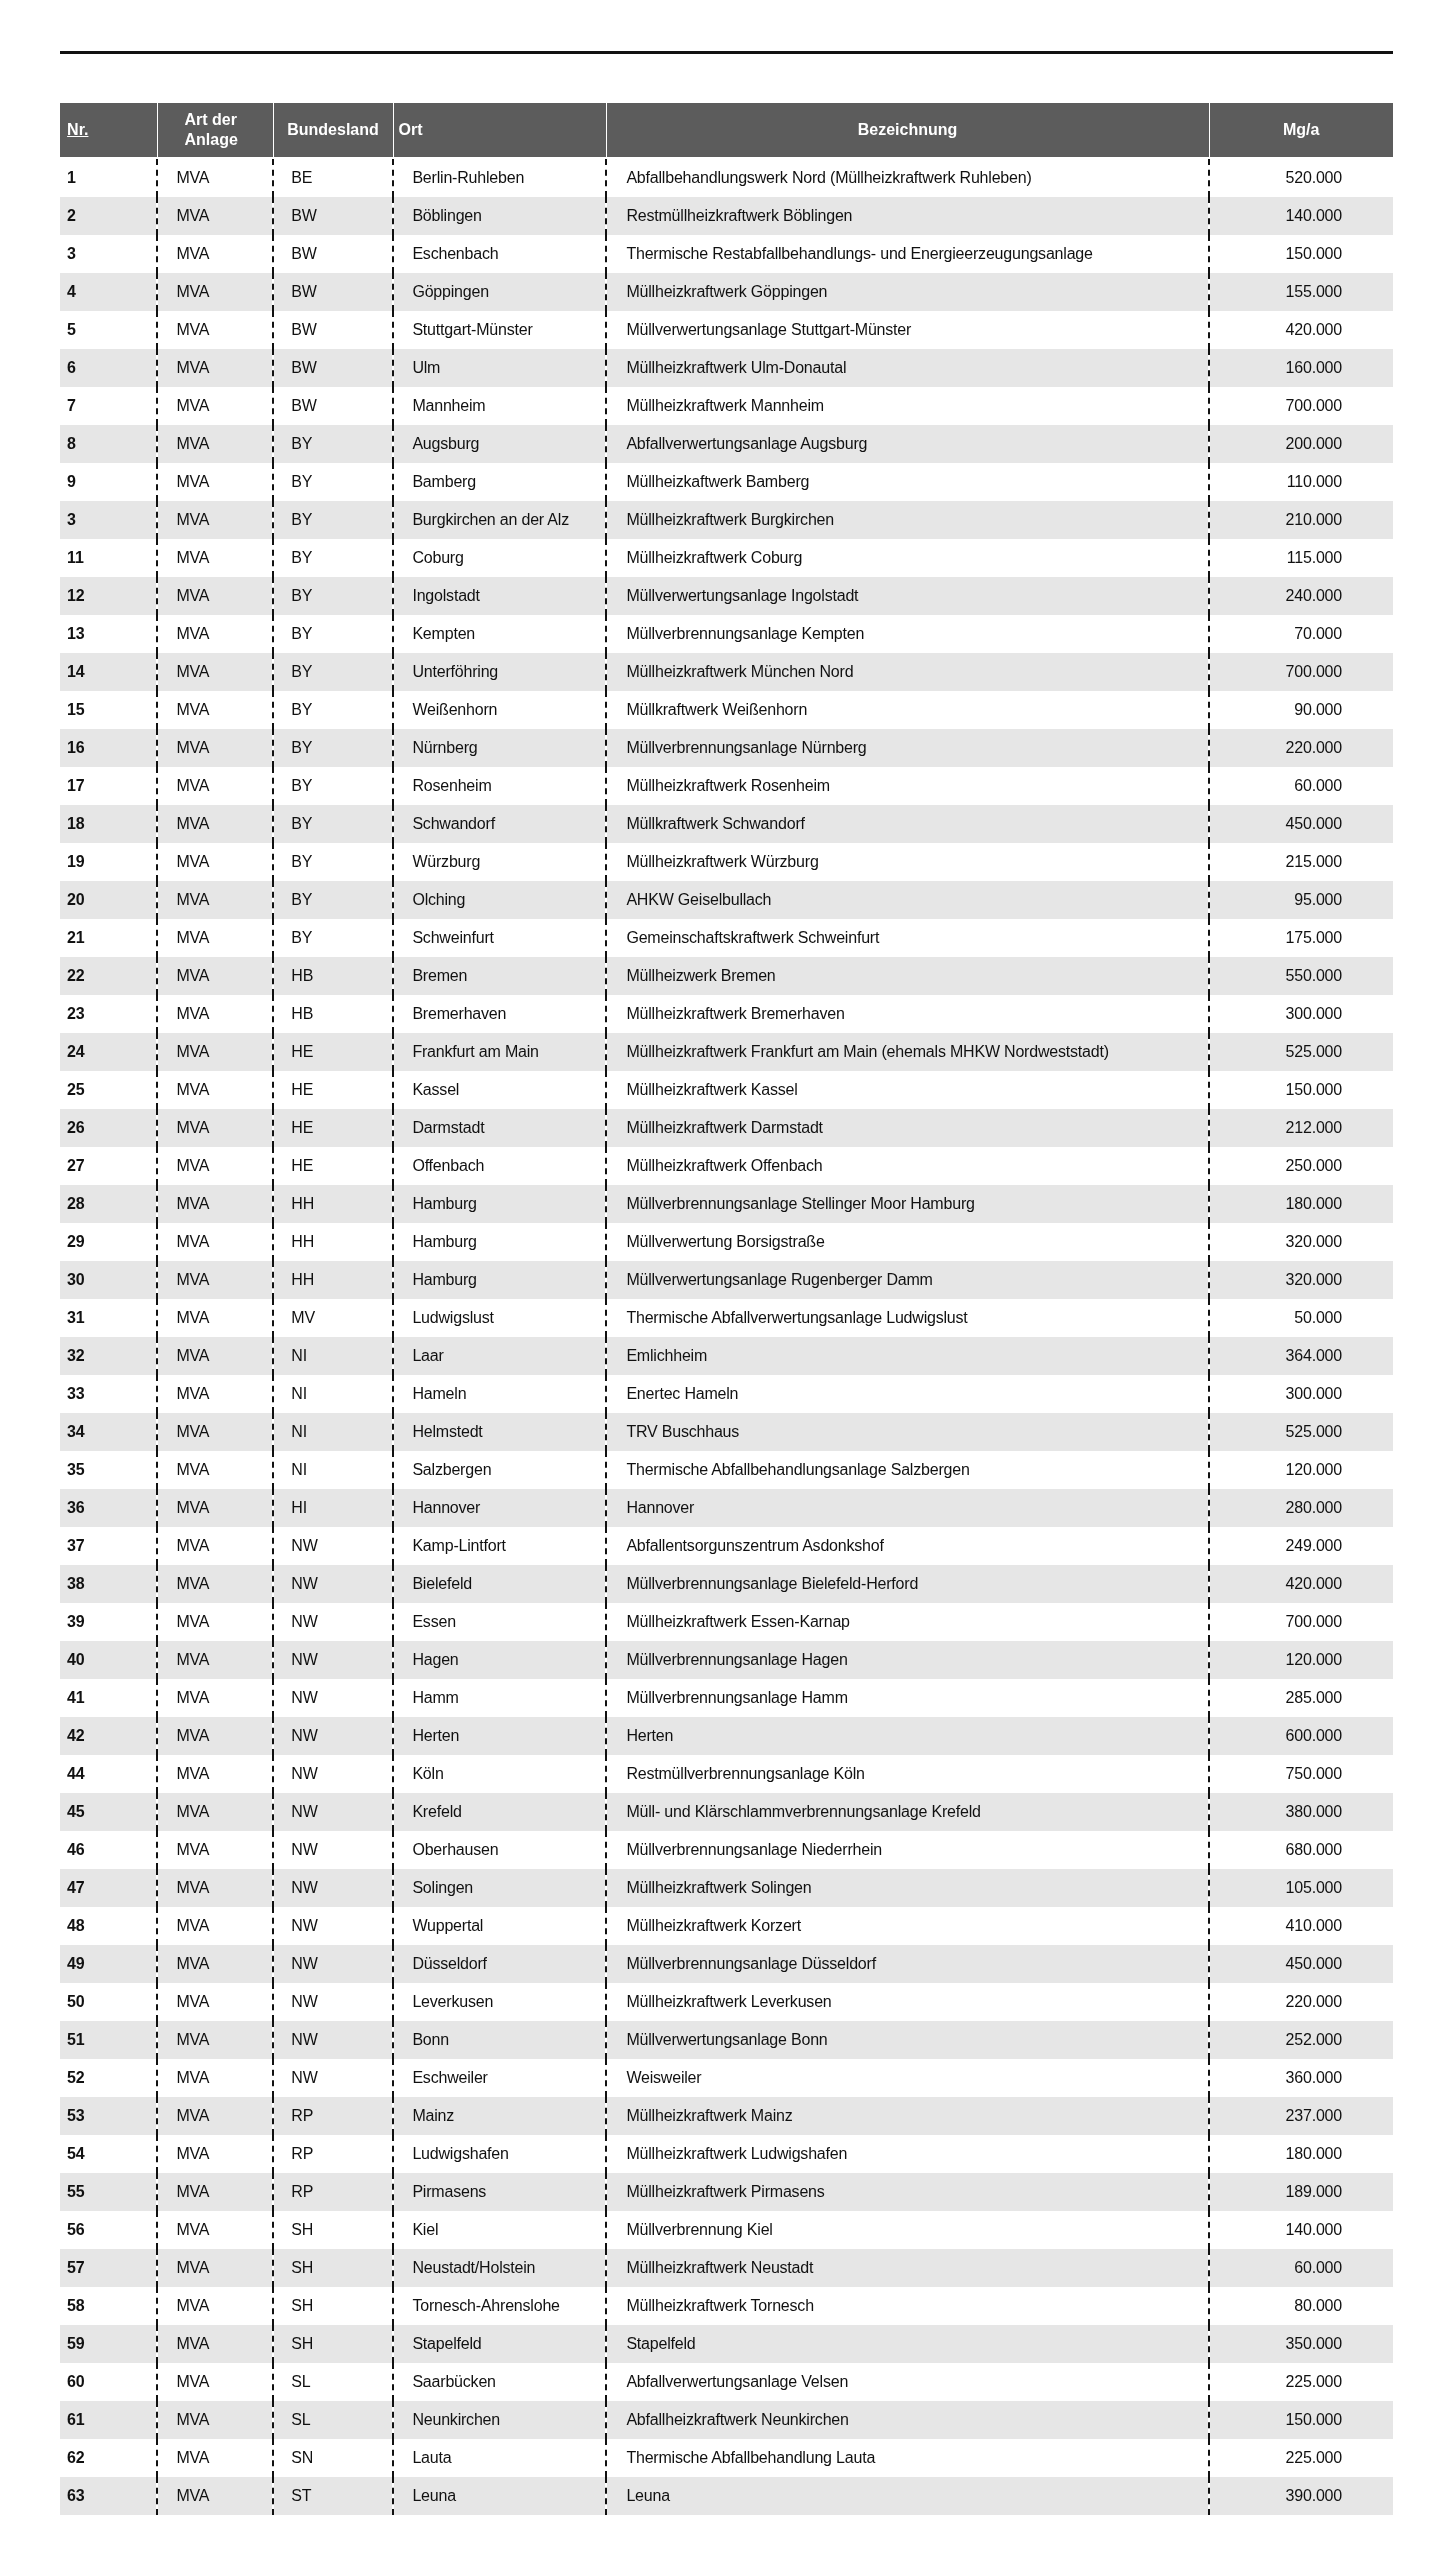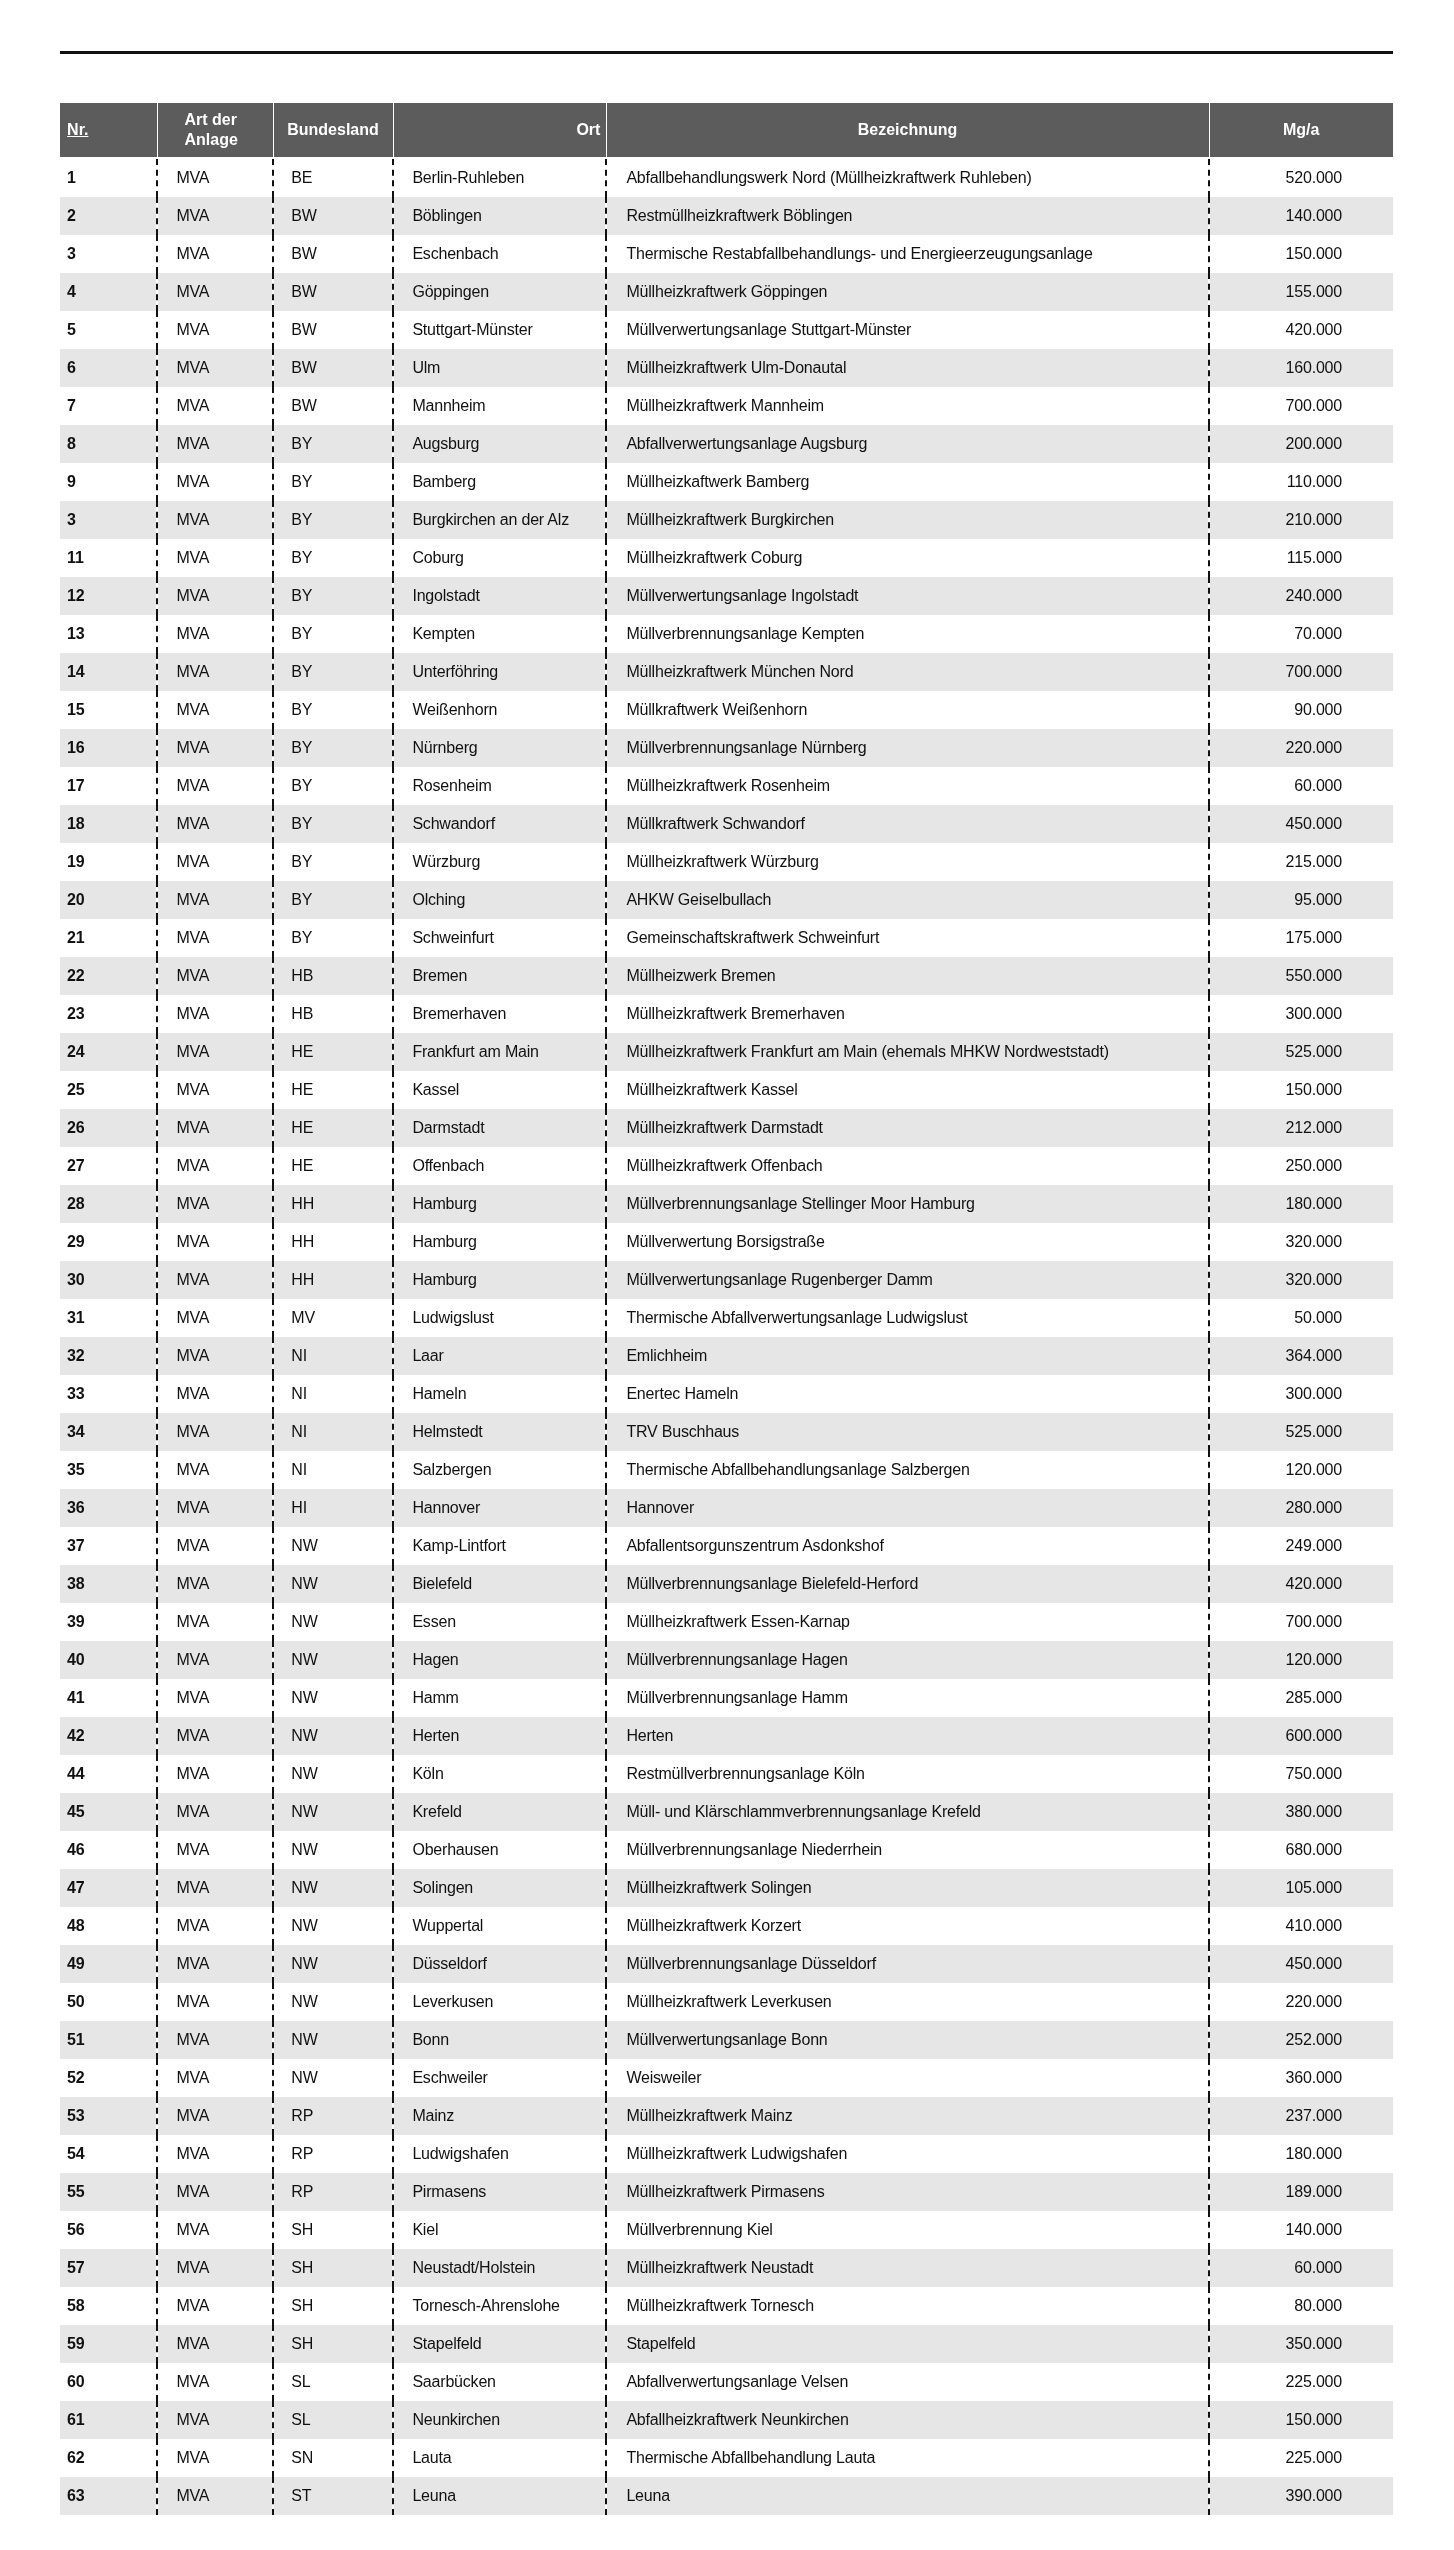--- a/index.html
+++ b/index.html
@@ -49,21 +49,21 @@
       height: 54px;
       padding: 0 5.1px;
       border-left: 1.5px solid #ffffff;
       border-bottom: 2px solid #ffffff;
       line-height: 1.25;
       vertical-align: middle;
     }
     thead th:first-child { border-left: none; text-align: left; padding-left: 7.1px; text-decoration: underline; }
     thead th.h-art { text-align: left; padding-left: 27px; margin-top: 44px; }
     thead th.h-bl { text-align: center; }
-    thead th.h-ort { text-align: right; }
+    thead th.h-ort { text-align: left; }
     thead th.h-bez { text-align: center; }
     thead th.h-mg { text-align: center; }
 
     tbody td {
       height: 38px;
       padding: 0 5.1px;
       font-size: 16px;
       vertical-align: middle;
       white-space: nowrap;
       overflow: hidden;

